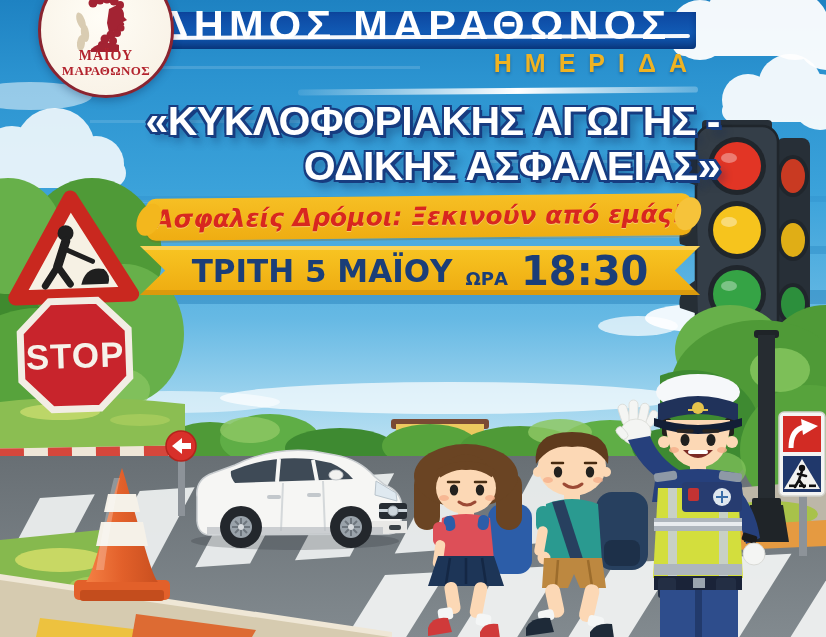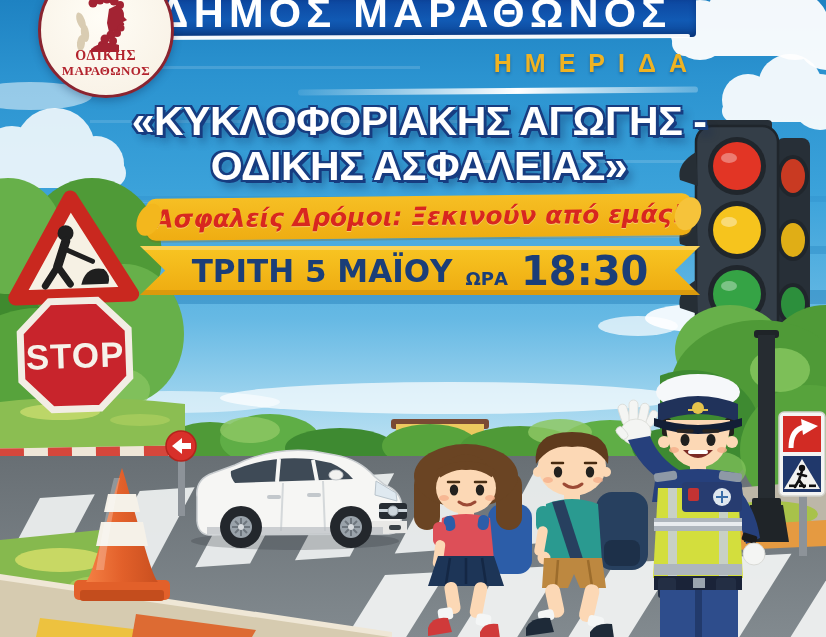--- a/index.html
+++ b/index.html
@@ -2,34 +2,34 @@
 <html><head>
 <meta charset="utf-8">
 <style>
   html,body{margin:0;padding:0;background:#ffffff;}
   .poster{position:relative;width:826px;height:637px;overflow:hidden;
     font-family:"Liberation Sans",sans-serif;background:#3ba2da;}
   .poster svg{display:block;}
   .abs{position:absolute;}
 
   
-  .band{position:absolute;left:134px;top:0;width:562px;height:37px;
+  .band{position:absolute;left:134px;top:12px;width:562px;height:37px;
     background:linear-gradient(180deg,#0d47a0,#115ab4 55%,#0c4494);
     border-radius:0 0 4px 4px;box-shadow:inset 0 -3px 6px rgba(0,20,60,.35);z-index:10;}
   .band-title{width:100%;text-align:center;color:#ffffff;font-weight:bold;font-size:40px;
     letter-spacing:5px;line-height:40px;margin-top:-7px;transform:scaleX(1.04);white-space:nowrap;}
   .underline{position:absolute;left:146px;top:35px;width:544px;height:4px;background:#fff;
     border-radius:2px;opacity:.96;z-index:11;transform:rotate(-.2deg);}
   .event-type{position:absolute;left:138px;top:49px;width:562px;text-align:right;z-index:10;
     color:#f0b322;font-weight:bold;font-size:25px;letter-spacing:13px;text-indent:13px;
     text-shadow:0 2px 3px rgba(0,25,70,.35);}
   .swoosh{position:absolute;left:298px;top:88px;width:400px;height:6px;z-index:10;
     background:linear-gradient(90deg,rgba(255,255,255,.1),#ffffff 55%,rgba(255,255,255,.25));
     border-radius:3px;transform:rotate(-.4deg);}
-  .main-title{position:absolute;left:118px;top:99px;width:602px;text-align:center;z-index:10;
+  .main-title{position:absolute;left:118px;top:99px;width:602px;text-align:right;z-index:10;
     color:#ffffff;font-weight:bold;font-size:41px;line-height:45px;letter-spacing:-.5px;
     text-shadow:-2px -2px 0 #173c80,2px -2px 0 #173c80,-2px 2px 0 #173c80,3px 3px 0 #173c80,6px 7px 9px rgba(12,35,85,.45);}
   .slogan-banner{position:absolute;left:146px;top:196px;width:546px;height:42px;z-index:10;
     background:linear-gradient(180deg,#f6bf24,#efad12);border-radius:10px;
     transform:rotate(-.6deg);box-shadow:0 2px 0 rgba(140,90,0,.25);}
   .slogan-banner::before{content:"";position:absolute;left:-9px;top:5px;width:24px;height:32px;
     background:#f3b71d;border-radius:50%;transform:skewX(-14deg);}
   .slogan-banner::after{content:"";position:absolute;right:-9px;top:4px;width:26px;height:33px;
     background:#f6c33a;border-radius:50%;transform:skewX(-10deg);}
   .slogan-text{display:block;text-align:center;line-height:42px;white-space:nowrap;
@@ -493,18 +493,18 @@
         <circle cx="42" cy="42" r="4.5"></circle>
           <circle cx="48" cy="40" r="4"></circle>
           <circle cx="52" cy="35" r="3.5"></circle>
         <circle cx="36" cy="46" r="4.5"></circle>
           <circle cx="44" cy="48" r="4"></circle>
           <circle cx="33" cy="52" r="4"></circle>
         <path d="M22,56 Q34,46 50,52 L50,59 L22,59 Z"></path>
       </g>
     </svg>
     <div class="logo-text">
-      <div class="l1">ΟΔΙΚΗΣ</div>
+      <div class="l1">ΜΑΪΟΥ</div>
       <div class="l2">ΜΑΡΑΘΩΝΟΣ</div>
     </div>
   </div>
 
 </div>
 
 </body></html>

